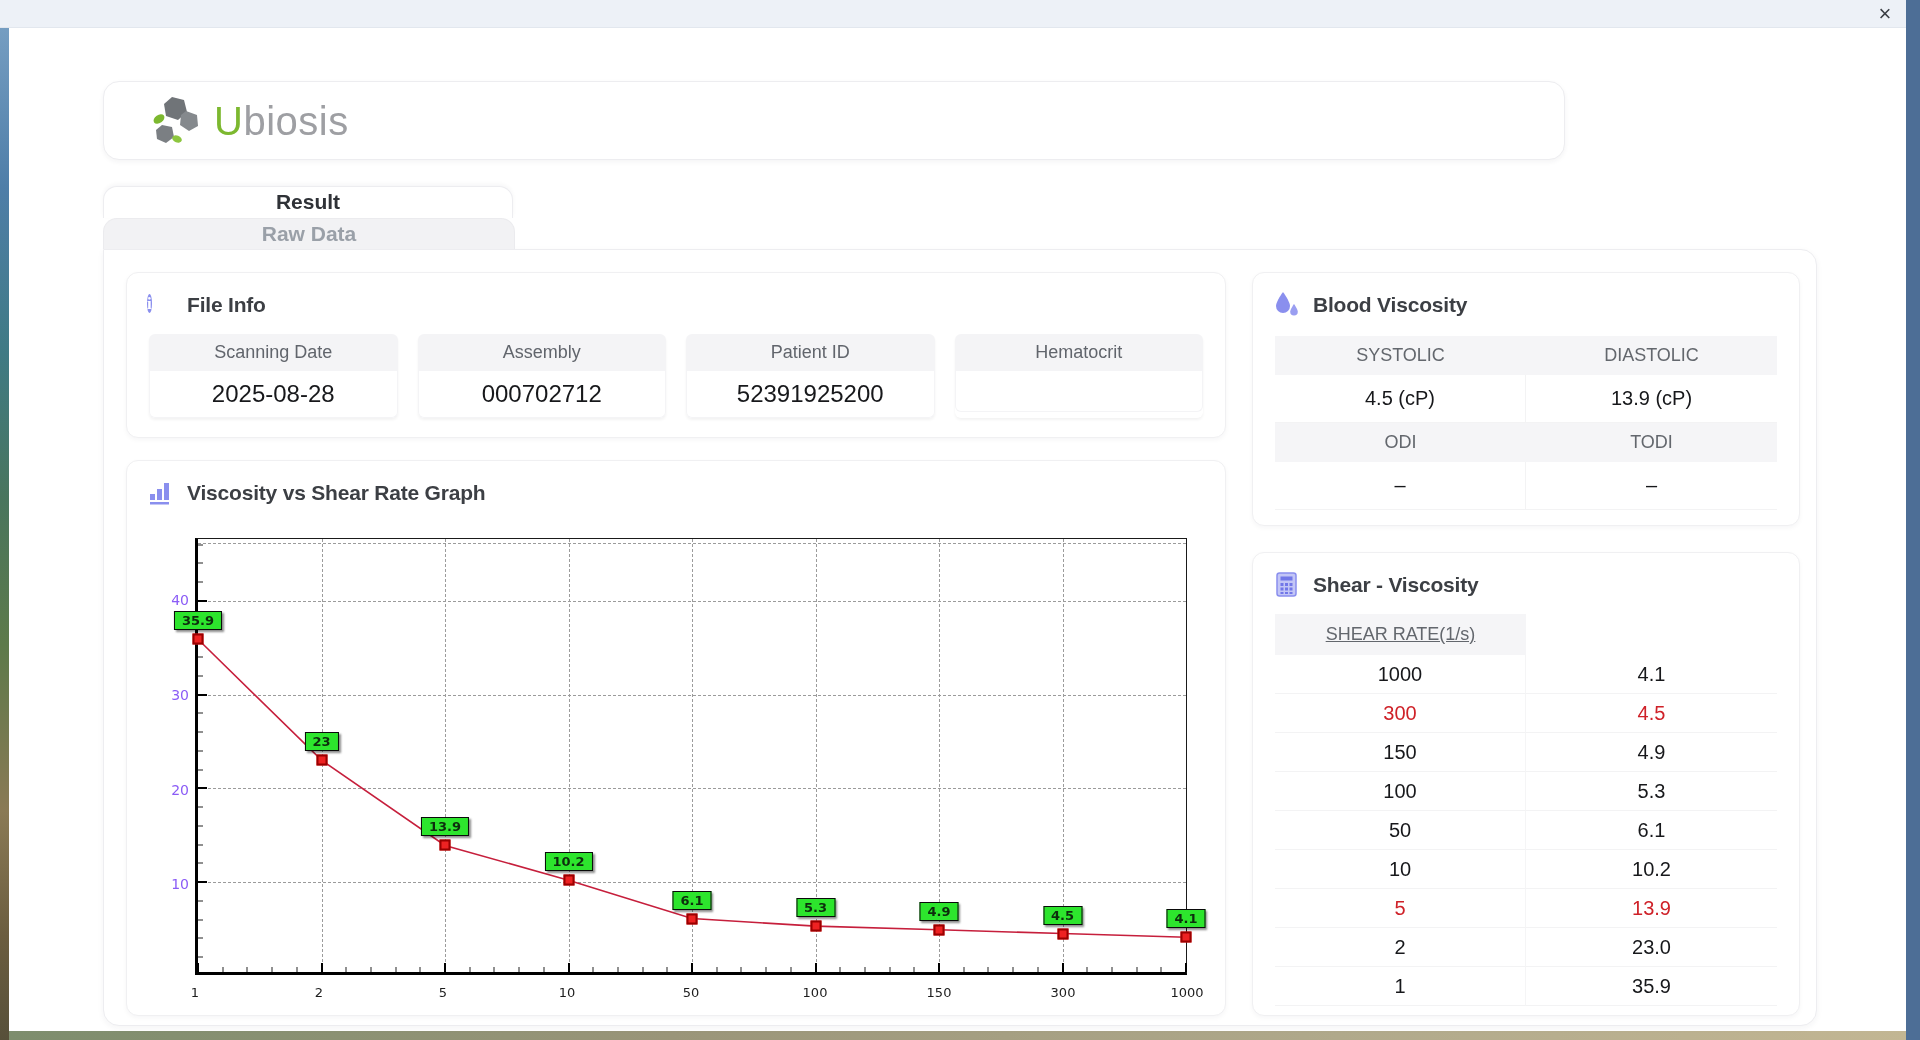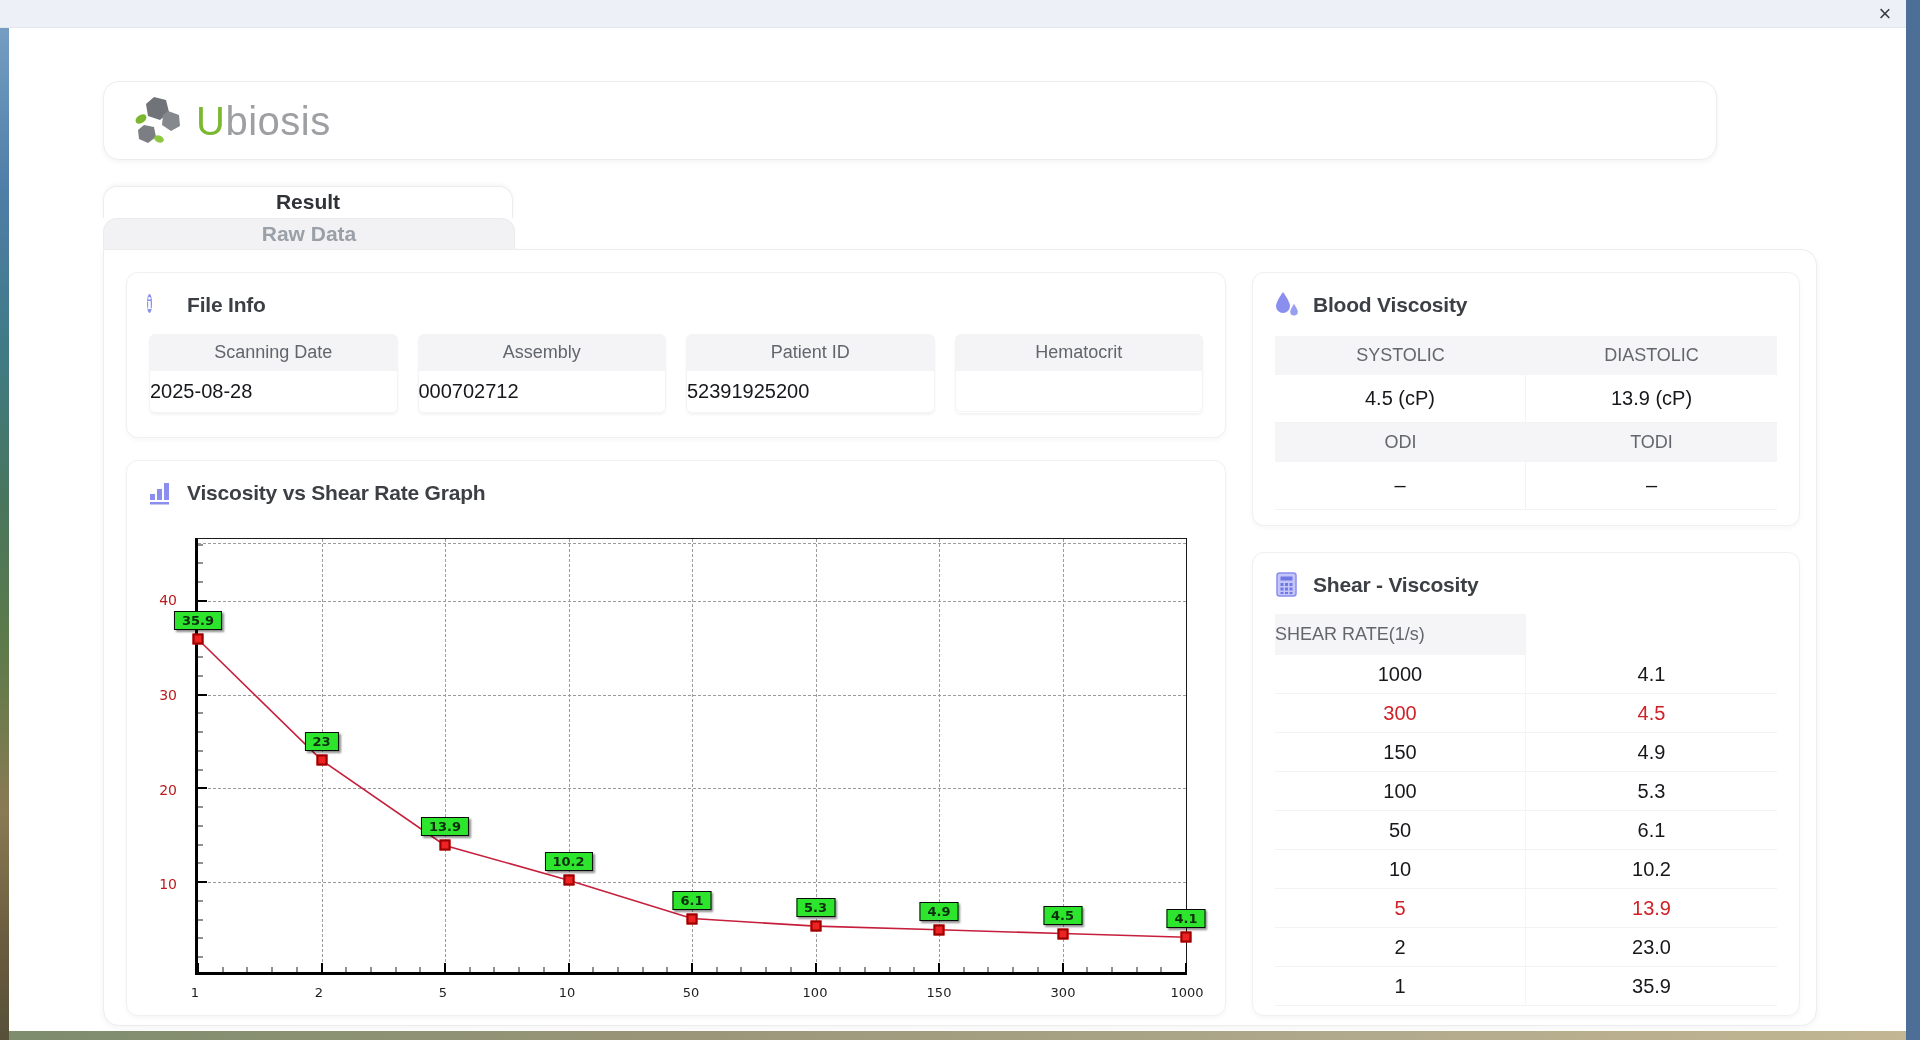--- a/index.html
+++ b/index.html
@@ -29,24 +29,24 @@
   .bg-right {
     position:absolute; right:0; top:0; width:14px; height:1040px;
     background:#4d6e96;
   }
   .window {
     position:absolute; left:9px; top:28px; width:1897px; height:1003px;
     background:#ffffff; border-bottom-left-radius:10px; border-bottom-right-radius:10px;
   }
   
   .header-card {
-    position:absolute; left:94px; top:53px; width:1614px; height:79px;
+    position:absolute; left:94px; top:53px; width:1462px; height:79px;
     background:#fff; border:1px solid #ededf0; border-radius:16px;
     box-shadow:0 2px 5px rgba(30,30,60,.05);
-    display:flex; align-items:center; padding:0 28px; gap:48px;
+    display:flex; align-items:center; padding:0 46px; gap:48px;
   }
   .logo { display:flex; align-items:center; gap:8px; }
   .logo-mark { width:56px; height:52px; position:relative; }
   .logo-text { font-size:40px; font-weight:500; letter-spacing:.5px; line-height:1; }
   .logo-text .u    { color:#7cb82f; }
   .logo-text .rest { color:#9e9fa3; }
   .app-title { font-size:29px; font-weight:bold; color:#4245e2; letter-spacing:-.5px; }
   
   .tabs { position:absolute; left:94px; top:158px; height:63px; display:flex; z-index:3;flex-direction:column; }
   .tab {
@@ -87,39 +87,39 @@
   .bv-card        { left:1148px; top:22px;  width:548px; height:254px; }
   .sv-card        { left:1148px; top:302px; width:548px; height:464px; }
   
   .fi-fields { display:flex; gap:20px; padding:6px 22px 0 22px; }
   .fi-group { width:250px; box-shadow:0 2px 3px rgba(0,0,0,.05); border-radius:6px; }
   .fi-head {
     background:#f4f4f6; color:#61656c; font-size:18px; text-align:center;
     padding:8px 0; border-radius:6px 6px 0 0;
   }
   .fi-value {
-    background:#fff; color:#17181b; font-size:20px; text-align:left;
+    background:#fff; color:#17181b; font-size:24px; text-align:center;
     padding:9px 0; min-height:41px; border:1px solid #f4f4f6; border-top:none;
     border-radius:0 0 6px 6px;
   }
   
   .bv-grid { display:grid; grid-template-columns:1fr 1fr; margin:8px 22px 0 22px; }
   .bv-head {
     background:#f5f5f7; color:#63676d; font-size:18px; text-align:center; padding:9px 0;
   }
   .bv-value {
     background:#fff; color:#17181b; font-size:20px; text-align:center; padding:12px 0;
     border-bottom:1px solid #f3f3f4;
   }
   .bv-value:nth-child(odd) { border-right:1px solid #f3f3f4; }
   
   .sv-table { margin:6px 22px 0 22px; }
   .sv-row { display:grid; grid-template-columns:1fr 1fr; }
   .sv-row.head > div {
-    background:#f5f5f7; color:#63676d; font-size:18px; text-align:left; padding:10px 0;
+    background:#f5f5f7; color:#63676d; font-size:18px; text-align:center; padding:10px 0;text-decoration:underline;
   }
   .sv-cell {
     font-size:20px; color:#17181b; text-align:center; padding:8px 0;
     border-bottom:1px solid #f3f3f4; height:39px; display:flex; align-items:center; justify-content:center;
   }
   .sv-cell.c1 { border-right:1px solid #f5f5f6; }
   .sv-row.red .sv-cell { color:#cf2128; }
   
   .plot-wrap { position:absolute; left:0; top:60px; width:1100px; height:490px; }
   .plot {
@@ -128,22 +128,22 @@
   }
   .gridline { position:absolute; }
   .gridline.h { left:0; right:0; height:0; border-top:1px dashed #9b9b9b; }
   .gridline.v { top:0; bottom:0; width:0; border-left:1px dashed #9b9b9b; }
   .ytick-major { position:absolute; left:0; width:9px; height:2px; background:#000; transform:translateY(-50%); }
   .ytick-minor { position:absolute; left:0; width:5px; height:1px; background:#222; transform:translateY(-50%); }
   .xtick-major { position:absolute; bottom:0; width:2px; height:9px; background:#000; transform:translateX(-50%); }
   .xtick-minor { position:absolute; bottom:0; width:1px; height:5px; background:#222; transform:translateX(-50%); }
   .yaxis { position:absolute; left:0; top:17px; width:62px; height:437px; }
   .ytick-label {
-    position:absolute; right:12px; transform:translateY(-50%);
-    font-size:14px; color:#b91c1c; font-family:"DejaVu Sans", sans-serif;
+    position:absolute; right:0; transform:translateY(-50%);
+    font-size:14px; color:#8b5cf6; font-family:"DejaVu Sans", sans-serif;
   }
   .xaxis { position:absolute; left:68px; top:460px; width:992px; height:22px; }
   .xtick-label {
     position:absolute; transform:translateX(-50%); top:4px;
     font-size:13px; color:#1c1c1c; font-family:"DejaVu Sans", sans-serif;
   }
   .series-svg { position:absolute; left:0; top:0; width:100%; height:100%; overflow:visible; }
   .marker {
     position:absolute; width:11px; height:11px; background:#ee2222; border:2px solid #990000;
     transform:translate(-50%,-50%);

